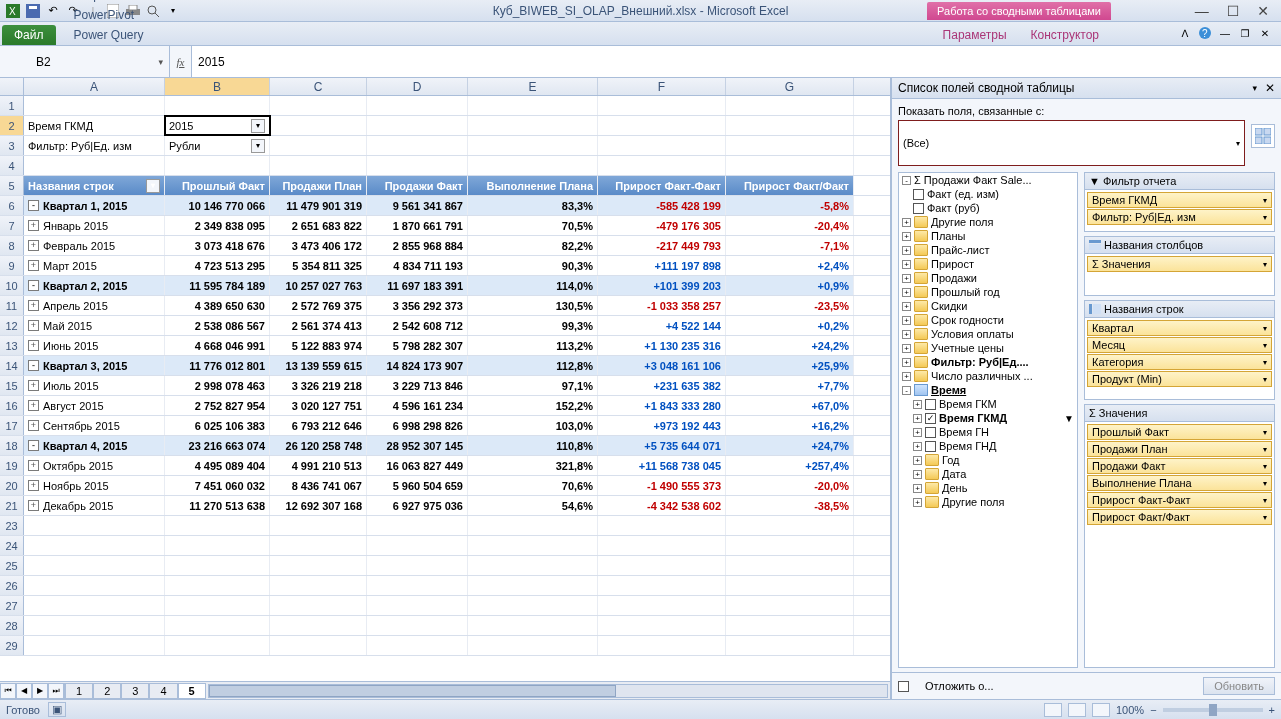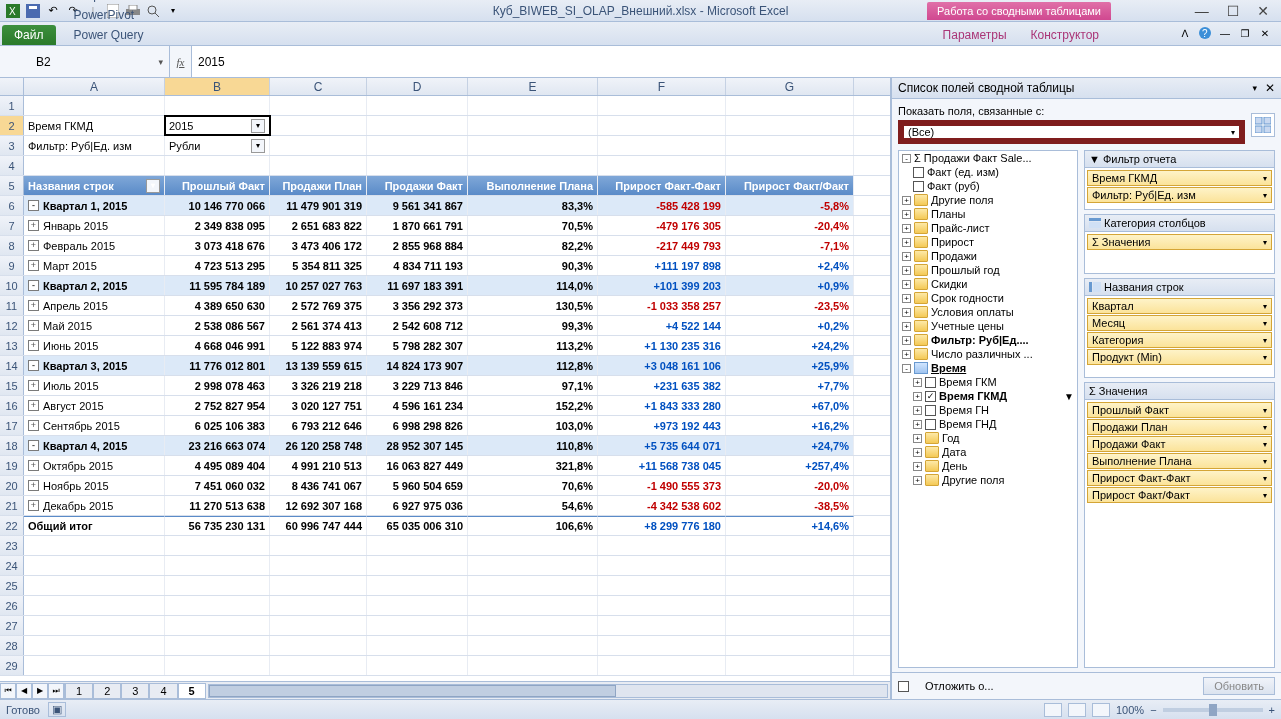--- a/index.html
+++ b/index.html
@@ -61,21 +61,21 @@
 .sheet-tab { padding: 1px 10px; border: 1px solid #a9bdd9; background: #e8ecf3; font-size: 11px; cursor:pointer; }
 .sheet-tab.active { background: #fff; font-weight: bold; }
 .scroll-track { flex: 1; height: 14px; background: #dfe5ef; border: 1px solid #a9bdd9; margin: 0 2px; position: relative; }
 .scroll-thumb { position: absolute; height: 100%; background: #c0ceE1; border: 1px solid #8fa5c4; }
 
 
 .field-pane { width: 390px; background: #f3f6fb; display: flex; flex-direction: column; border-left: 1px solid #a9bdd9; }
 .fp-header { background: linear-gradient(#e8edf5, #d6e0ef); padding: 3px 6px; font-size: 12px; display: flex; align-items: center; border-bottom: 1px solid #a9bdd9; }
 .fp-header .close { margin-left: auto; cursor: pointer; }
 .fp-top { padding: 6px; display: flex; flex-direction: column; gap: 4px; }
-.fp-combo { border: 6px solid #7f1d1d; background: #fff; padding: 0 4px; display: flex; align-items: center; font-size: 11px; }
+.fp-combo { border: 1px solid #7f1d1d; background: #fff; padding: 16px 4px; display: flex; align-items: center; font-size: 11px; }
 .fp-combo .arrow { margin-left: auto; font-size: 8px; }
 .fp-body { flex: 1; display: flex; overflow: hidden; }
 .fp-tree { width: 180px; border: 1px solid #a9bdd9; background: #fff; margin: 0 4px 4px 6px; overflow-y: auto; font-size: 11px; }
 .tree-item { display: flex; align-items: center; padding: 1px 3px; gap: 3px; cursor:pointer; white-space: nowrap; }
 .tree-item.l1 { padding-left: 14px; }
 .tree-exp { width: 9px; height: 9px; border: 1px solid #888; font-size: 8px; line-height: 7px; text-align: center; background:#fff; }
 .tree-chk { width: 11px; height: 11px; border: 1px solid #555; display: flex; align-items: center; justify-content: center; font-size: 9px; background:#fff; }
 .tree-icon { width: 14px; height: 12px; }
 .folder { background: linear-gradient(#fde9a8, #f4c956); border: 1px solid #d4a536; border-radius: 1px; }
 .dim-icon { background: linear-gradient(#d0e5ff,#a0c4f0); border: 1px solid #6899d0; }
@@ -396,30 +396,20 @@
           <div class="row-h">21</div>
           <div class="cell colA "><span class="expand">+</span>Декабрь 2015</div>
           <div class="cell colB num ">11 270 513 638</div>
           <div class="cell colC num ">12 692 307 168</div>
           <div class="cell colD num ">6 927 975 036</div>
           <div class="cell colE num ">54,6%</div>
           <div class="cell colF num red">-4 342 538 602</div>
           <div class="cell colG num red">-38,5%</div>
         </div>
         <div class="row">
-          <div class="row-h">22</div>
-          <div class="cell colA pv-total">Общий итог</div>
-          <div class="cell colB num pv-total ">56 735 230 131</div>
-          <div class="cell colC num pv-total ">60 996 747 444</div>
-          <div class="cell colD num pv-total ">65 035 006 310</div>
-          <div class="cell colE num pv-total ">106,6%</div>
-          <div class="cell colF num pv-total blue">+8 299 776 180</div>
-          <div class="cell colG num pv-total blue">+14,6%</div>
-        </div>
-        <div class="row">
           <div class="row-h">23</div>
           <div class="cell colA "></div>
           <div class="cell colB "></div>
           <div class="cell colC "></div>
           <div class="cell colD "></div>
           <div class="cell colE "></div>
           <div class="cell colF "></div>
           <div class="cell colG "></div>
         </div>
         <div class="row">
@@ -667,21 +657,21 @@
             </div>
         </div>
         <div class="area-box" style="min-height:60px;">
           <div class="area-hdr">
               <span>
                 <svg width="12" height="10">
                   <rect width="12" height="3" fill="#6899d0"></rect>
                   <rect y="4" width="12" height="6" fill="#d0e0f5"></rect>
                 </svg>
               </span>
-              <span>Категория столбцов</span>
+              <span>Названия столбцов</span>
             </div>
           <div class="area-items" id="area-cols">
               <div class="area-item">
                 <span>Σ  Значения</span>
                 <span class="arrow">▾</span>
               </div>
             </div>
         </div>
         <div class="area-box" style="min-height:100px;">
           <div class="area-hdr">

